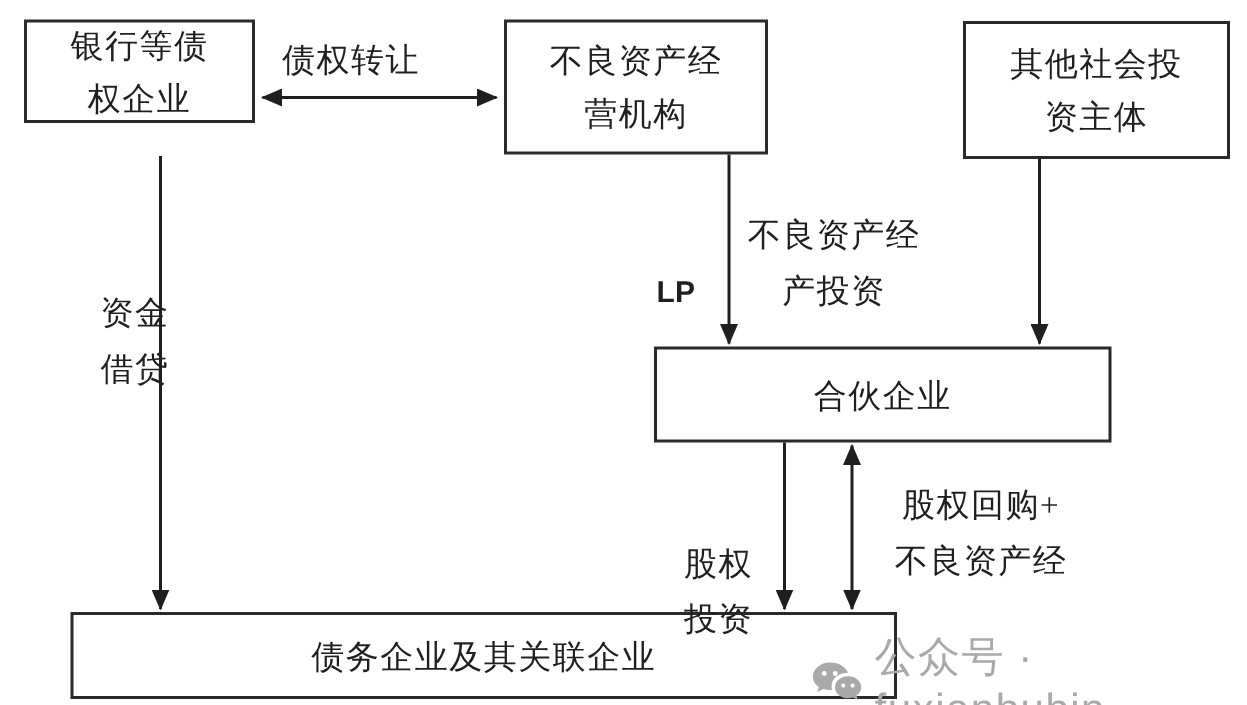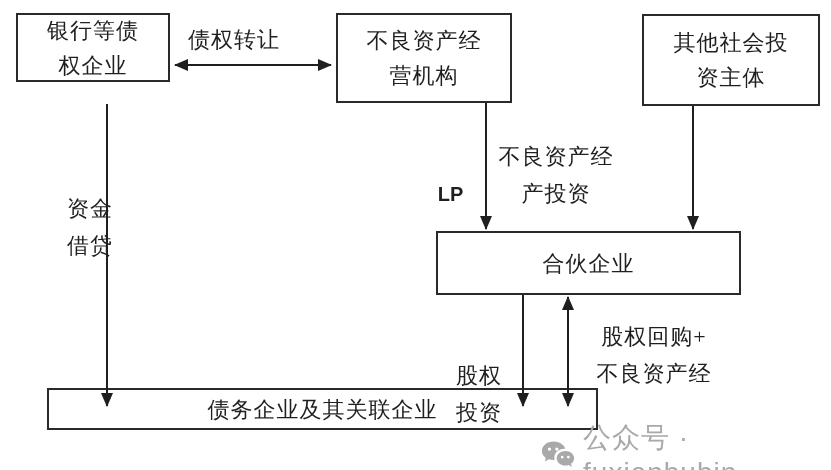--- a/index.html
+++ b/index.html
@@ -23,21 +23,21 @@
     font-size: 22px;
     line-height: 35px;
     white-space: pre-line;
     box-sizing: border-box;
     letter-spacing: 1px;
   }
   #box-creditor    { left: 16px;  top: 13px;  width: 154px; height: 69px; }
   #box-npa         { left: 336px; top: 13px;  width: 176px; height: 90px; }
   #box-other       { left: 642px; top: 14px;  width: 178px; height: 92px; }
   #box-partnership { left: 436px; top: 231px; width: 305px; height: 64px; }
-  #box-debtor      { left: 47px;  top: 388px; width: 551px; height: 42px; }
+  #box-debtor      { left: 47px;  top: 408px; width: 551px; height: 58px; }
 
   .edge-label {
     position: absolute;
     font-size: 22px;
     line-height: 37px;
     text-align: center;
     white-space: pre-line;
     letter-spacing: 1px;
   }
   .latin {

